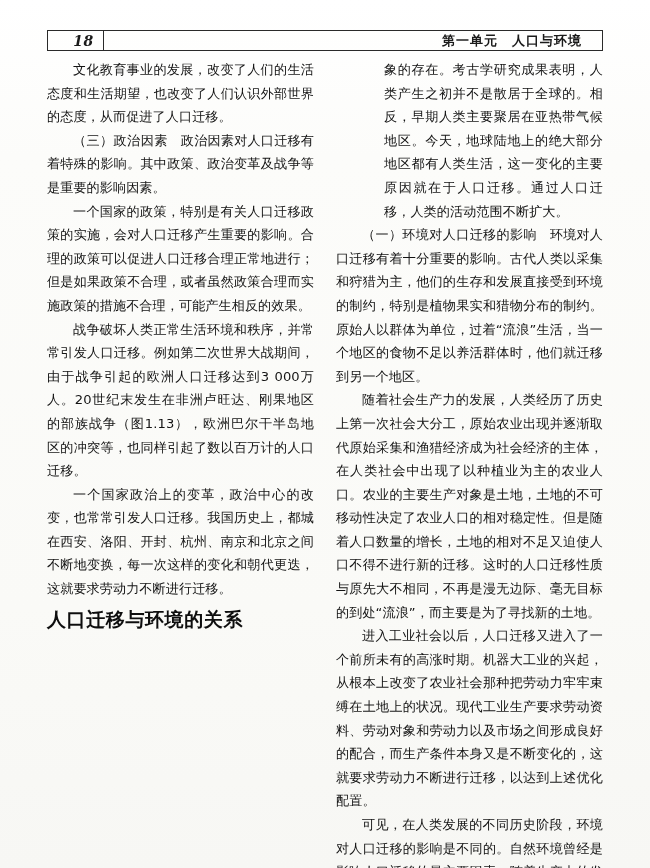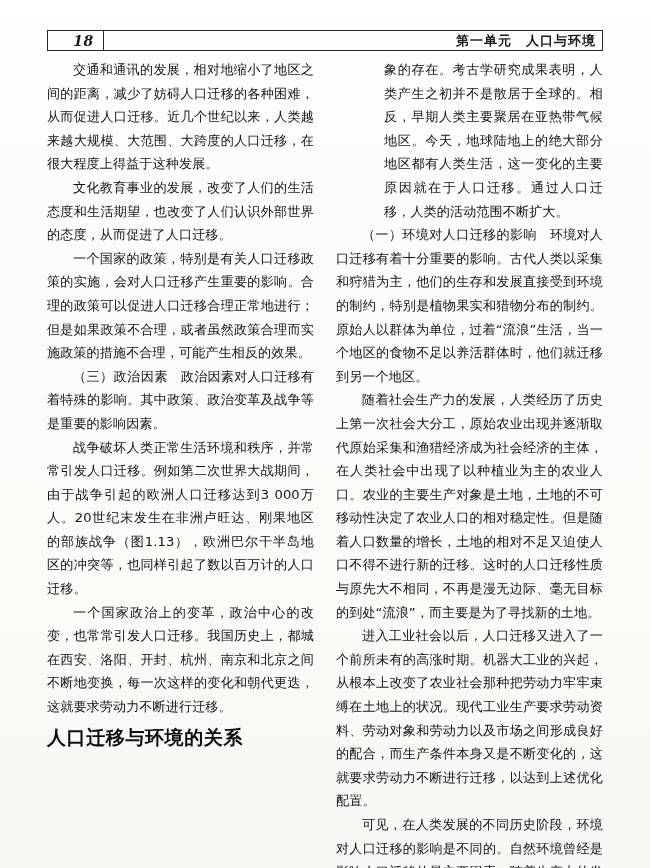--- a/index.html
+++ b/index.html
@@ -57,21 +57,21 @@
     margin-left: 16px;
   }
   .head-rule {
     flex: 1;
     position: relative;
   }
   .head-title-wrap {
     display: flex;
     align-items: center;
     justify-content: flex-end;
-    padding-right: 6px;
+    padding-right: 20px;
     border-right: 1.5px solid #2a2a2a;
     box-sizing: border-box;
   }
   .head-title {
     font-family: "DejaVu Sans", "Liberation Sans", sans-serif;
     font-weight: bold;
     font-size: 13px;
     letter-spacing: 1px;
     color: #1a1a1a;
     white-space: nowrap;
@@ -133,35 +133,32 @@
   </div>
   <div class="head-rule head-title-wrap">
     <span class="head-title">第一单元　人口与环境</span>
   </div>
 </div>
 
 <div class="columns">
 
   <div class="col">
 
-    <p class="para">
-      <span>交通和通讯的发展，相对地缩小了地区之间的距离，减少了妨碍人口迁移的各种困难，从而促进人口迁移。近几个世纪以来，人类越来越大规模、大范围、大跨度的人口迁移，在很大程度上得益于这种发展。</span>
-    </p>
 
     <p class="para">
       <span>文化教育事业的发展，改变了人们的生活态度和生活期望，也改变了人们认识外部世界的态度，从而促进了人口迁移。</span>
     </p>
 
 
     <p class="para">
-      <span>一个国家的政策，特别是有关人口迁移政策的实施，会对人口迁移产生重要的影响。合理的政策可以促进人口迁移合理正常地进行；但是如果政策不合理，或者虽然政策合理而实施政策的措施不合理，可能产生相反的效果。</span>
+      <b class="run-in">（三）政治因素</b><span class="gap"></span><span>政治因素对人口迁移有着特殊的影响。其中政策、政治变革及战争等是重要的影响因素。</span>
     </p>
 
     <p class="para">
-      <b class="run-in">（三）政治因素</b><span class="gap"></span><span>政治因素对人口迁移有着特殊的影响。其中政策、政治变革及战争等是重要的影响因素。</span>
+      <span>一个国家的政策，特别是有关人口迁移政策的实施，会对人口迁移产生重要的影响。合理的政策可以促进人口迁移合理正常地进行；但是如果政策不合理，或者虽然政策合理而实施政策的措施不合理，可能产生相反的效果。</span>
     </p>
 
     <p class="para">
       <span>战争破坏人类正常生活环境和秩序，并常常引发人口迁移。例如第二次世界大战期间，由于战争引起的欧洲人口迁移达到3 000万人。20世纪末发生在非洲卢旺达、刚果地区的部族战争（图1.13），欧洲巴尔干半岛地区的冲突等，也同样引起了数以百万计的人口迁移。</span>
     </p>
 
     <p class="para">
       <span>一个国家政治上的变革，政治中心的改变，也常常引发人口迁移。我国历史上，都城在西安、洛阳、开封、杭州、南京和北京之间不断地变换，每一次这样的变化和朝代更迭，这就要求劳动力不断进行迁移。</span>
     </p>
 

